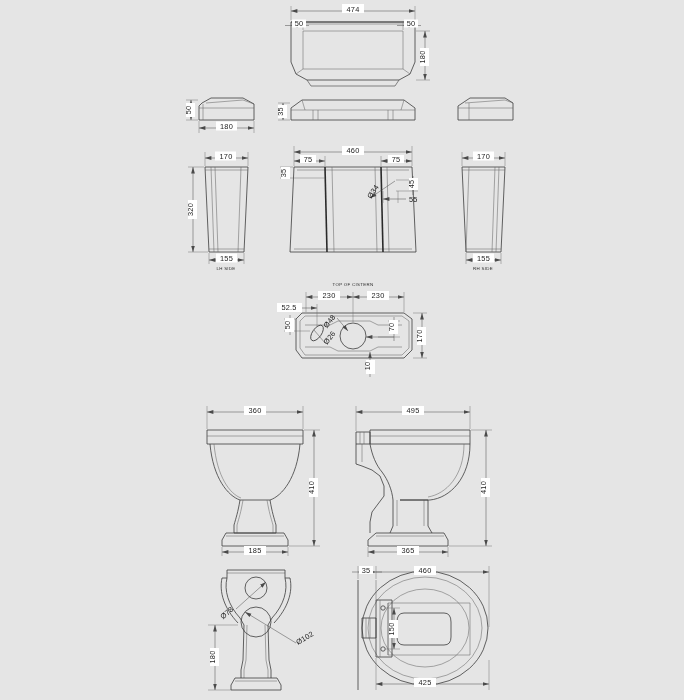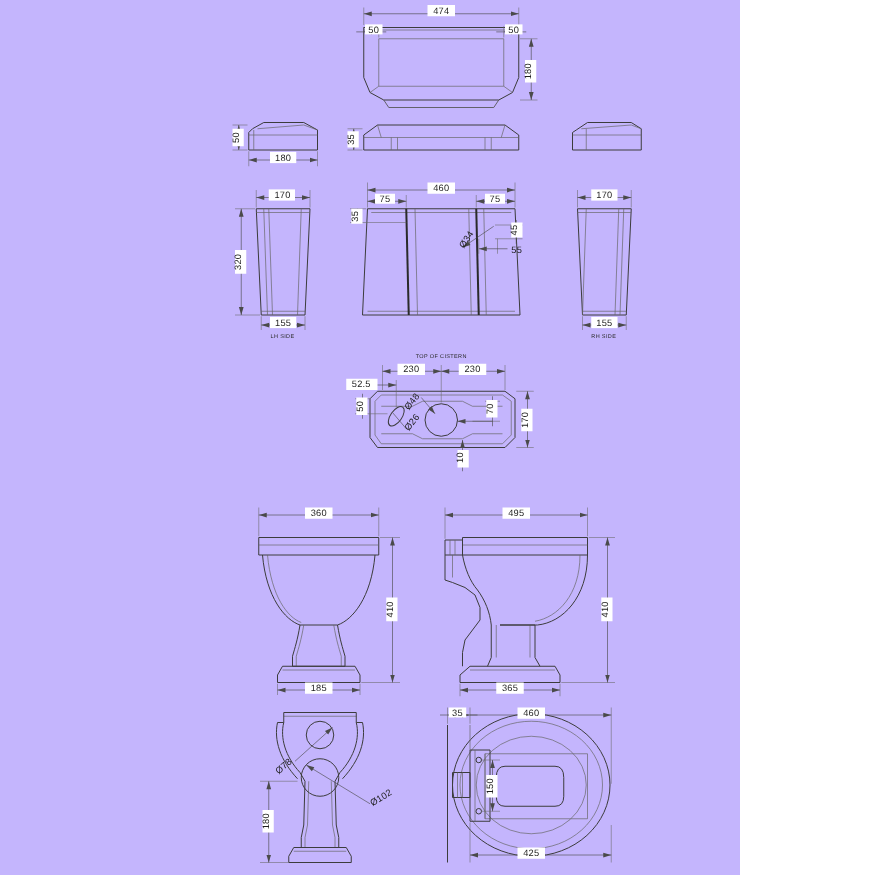--- a/index.html
+++ b/index.html
@@ -1,18 +1,18 @@
 <!DOCTYPE html>
 <html><head>
 <meta charset="utf-8">
 <style>
   html,body{margin:0;padding:0;background:#ffffff;}
   body{width:700px;height:700px;overflow:hidden;
        font-family:"Liberation Sans","DejaVu Sans",sans-serif;}
-  #sheet{position:relative;width:592px;height:700px;background:#c4b5fd;text-align:center;}
+  #sheet{position:relative;width:684px;height:700px;background:#e5e5e5;text-align:center;}
   svg{display:block;}
   .ol{fill:none;stroke:#3c3c3c;stroke-width:0.8;}
   .ol2{fill:none;stroke:#555;stroke-width:0.7;}
   .thin{fill:none;stroke:#666;stroke-width:0.55;}
   .dim{fill:none;stroke:#4a4a4a;stroke-width:0.5;}
   .ext{fill:none;stroke:#6a6a6a;stroke-width:0.45;}
   .dark{fill:none;stroke:#2a2a2a;stroke-width:1.6;}
   .t{font-family:"Liberation Sans","DejaVu Sans",sans-serif;font-size:7.4px;fill:#1d1d1d;
      letter-spacing:0.2px;}
   .tv{font-family:"Liberation Sans","DejaVu Sans",sans-serif;font-size:7.4px;fill:#1d1d1d;

